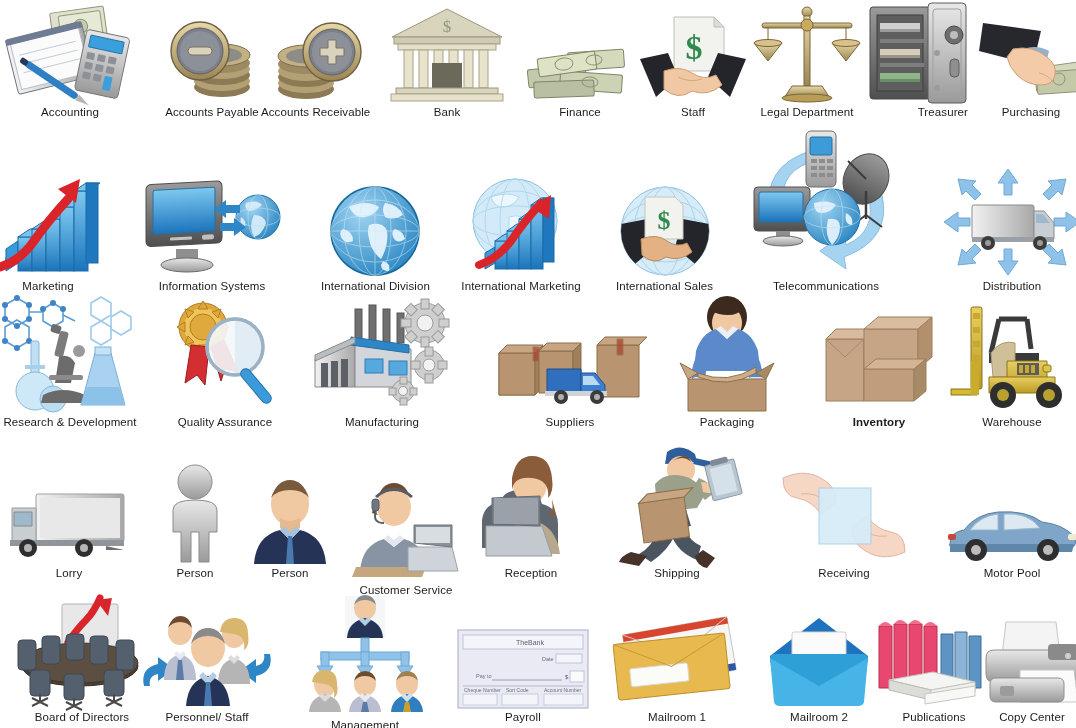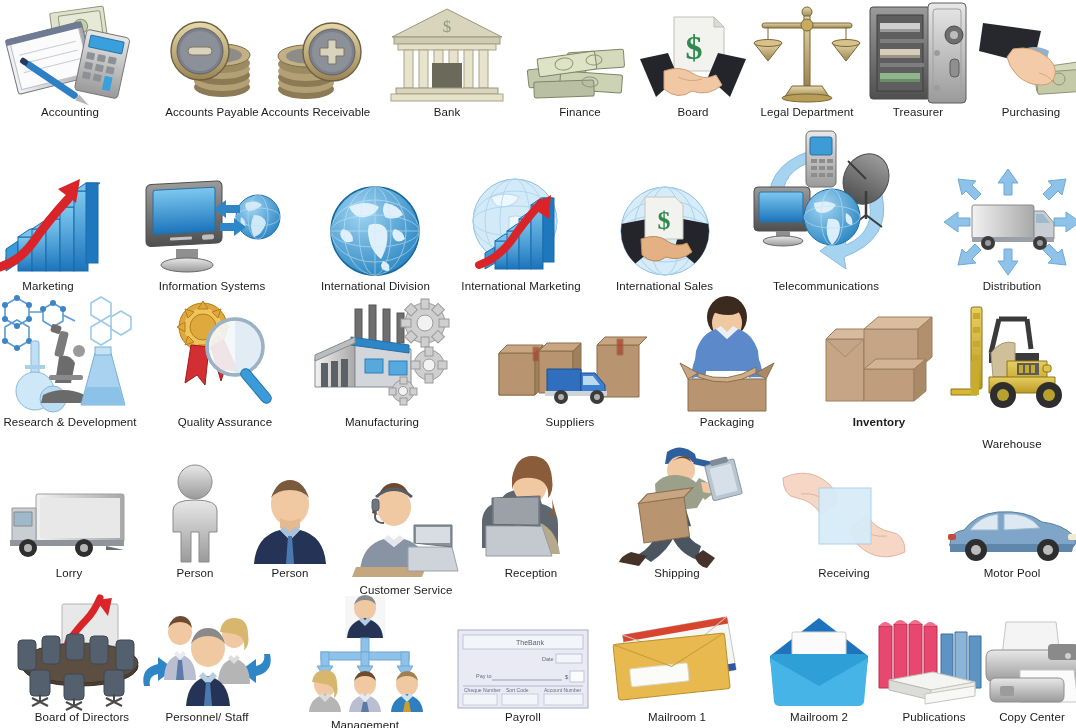--- a/index.html
+++ b/index.html
@@ -427,21 +427,21 @@
 </defs>
  <path d="M36 6 h40 l10 10 v44 h-50 z" fill="#f2f2ef" stroke="#bfbfb8"></path>
  <path d="M76 6 l10 10 h-10 z" fill="#dcdcd4" stroke="#bfbfb8"></path>
  <text x="56" y="48" text-anchor="middle" font-family="'Liberation Serif',serif" font-size="34" font-weight="bold" fill="#2f8a4e">$</text>
  <path d="M2 48 L30 42 L40 66 L18 86 Z" fill="#23252b"></path>
  <path d="M108 48 L80 42 L70 66 L92 86 Z" fill="#23252b"></path>
  <path d="M26 60 q16 -6 28 2 q12 8 24 2 l6 10 q-14 12 -30 6 q-14 10 -28 -2 z" fill="#f0c8a4" stroke="#cf9f77"></path>
  <path d="M40 66 q12 6 24 2" fill="none" stroke="#d6a87e"></path>
         </svg>
       </div>
-      <div class="label">Board</div>
+      <div class="label">Staff</div>
     </div>
     <div class="cell" style="left: 752px; top: 3px; transform: none;">
       <div class="art">
         <svg width="110" height="100" viewBox="0 0 110 100">
 <defs>
  <linearGradient id="blueV" x1="0" y1="0" x2="0" y2="1">
   <stop offset="0" stop-color="#7dc8f0"></stop>
               <stop offset="1" stop-color="#1b74bb"></stop>
             </linearGradient>
  <linearGradient id="blueH" x1="0" y1="0" x2="1" y2="0">
@@ -494,21 +494,21 @@
  <path d="M2 40 h28 l-14 18 z" fill="url(#goldV)" stroke="#7a6738"></path>
  <path d="M80 40 h28 l-14 18 z" fill="url(#goldV)" stroke="#7a6738"></path>
  <ellipse cx="16" cy="40" rx="14" ry="3.5" fill="#d8c18a" stroke="#7a6738"></ellipse>
  <ellipse cx="94" cy="40" rx="14" ry="3.5" fill="#d8c18a" stroke="#7a6738"></ellipse>
  <path d="M40 83 h30 l8 12 h-46 z" fill="url(#goldV)" stroke="#7a6738"></path>
  <ellipse cx="55" cy="95" rx="25" ry="4" fill="#b99c55" stroke="#7a6738"></ellipse>
         </svg>
       </div>
       <div class="label">Legal Department</div>
     </div>
-    <div class="cell" style="left: 868px; top: 3px; transform: none;">
+    <div class="cell" style="left: 868px; top: 3px; transform: none; align-items: flex-end;">
       <div class="art">
         <svg width="100" height="100" viewBox="0 0 100 100">
 <defs>
  <linearGradient id="blueV" x1="0" y1="0" x2="0" y2="1">
   <stop offset="0" stop-color="#7dc8f0"></stop>
               <stop offset="1" stop-color="#1b74bb"></stop>
             </linearGradient>
  <linearGradient id="blueH" x1="0" y1="0" x2="1" y2="0">
   <stop offset="0" stop-color="#9ed8f5"></stop>
               <stop offset="1" stop-color="#2a82c8"></stop>
@@ -1652,21 +1652,21 @@
  </g>
  <g stroke="#9d7f5e">
   <path d="M44 54 h50 v32 h-50 z" fill="#bf9d7d"></path>
   <path d="M44 54 l12 -10 h50 l-12 10 z" fill="#d3b595"></path>
   <path d="M94 54 l12 -10 v32 l-12 10 z" fill="#a98a66"></path>
  </g>
         </svg>
       </div>
       <div class="label">Inventory</div>
     </div>
-    <div class="cell" style="left: 947px; top: 301px; transform: none; gap: 22px;">
+    <div class="cell" style="left: 947px; top: 301px; transform: none;">
       <div class="art">
         <svg width="130" height="112" viewBox="0 0 130 112">
 <defs>
  <linearGradient id="blueV" x1="0" y1="0" x2="0" y2="1">
   <stop offset="0" stop-color="#7dc8f0"></stop>
               <stop offset="1" stop-color="#1b74bb"></stop>
             </linearGradient>
  <linearGradient id="blueH" x1="0" y1="0" x2="1" y2="0">
   <stop offset="0" stop-color="#9ed8f5"></stop>
               <stop offset="1" stop-color="#2a82c8"></stop>

